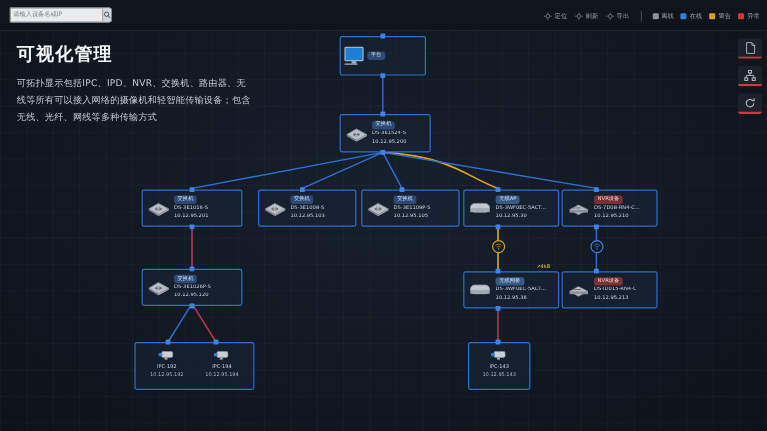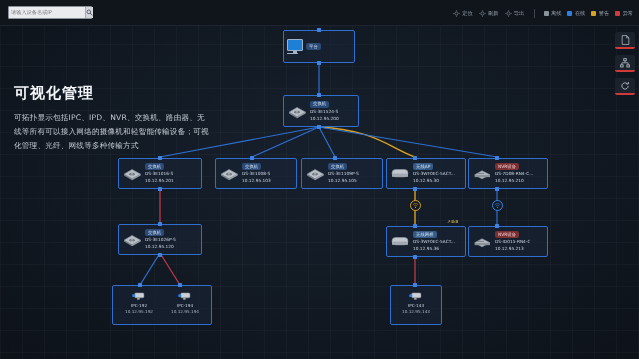--- a/index.html
+++ b/index.html
@@ -70,21 +70,21 @@
   .lg-chip { width: 5px; height: 5px; border-radius: 1px; display: block; }
   .lg-item .lbl { font-size: 5.2px; color: #9aa3ae; }
 
   
   .info {
     position: absolute; left: 14px; top: 36px; width: 196px;
     z-index: 30;
   }
   .info h1 {
     font-size: 15px; font-weight: bold; color: #f2f5f8;
-    letter-spacing: 1px; margin-bottom: 8px; margin-top: 48px;
+    letter-spacing: 1px; margin-bottom: 8px;
   }
   .info p {
     font-size: 7.6px; line-height: 14px; color: #c3cad3;
     letter-spacing: .2px;
   }
 
   
   .righttools {
     position: absolute; right: 4px; top: 32px;
     width: 20px;
@@ -245,21 +245,21 @@
       <div class="lg-item">
         <span class="lg-chip" style="background:#cf3b3b"></span>
         <span class="lbl">异常</span>
       </div>
 
     </div>
   </div>
 
   <div class="info">
     <h1>可视化管理</h1>
-    <p>可拓扑显示包括IPC、IPD、NVR、交换机、路由器、无线等所有可以接入网络的摄像机和轻智能传输设备；可视化管理、光纤、网线等多种传输方式</p>
+    <p>可拓扑显示包括IPC、IPD、NVR、交换机、路由器、无线等所有可以接入网络的摄像机和轻智能传输设备；包含无线、光纤、网线等多种传输方式</p>
   </div>
 
   <div class="righttools">
     <div class="rt-btn">
       <svg width="9" height="10" viewBox="0 0 16 18">
         <path d="M2 1 h8 l4 4 v12 h-12 z" fill="none" stroke="#b9c2cd" stroke-width="1.3"></path>
         <path d="M10 1 v4 h4" fill="none" stroke="#b9c2cd" stroke-width="1.3"></path>
       </svg>
     </div>
     <div class="rt-btn">

